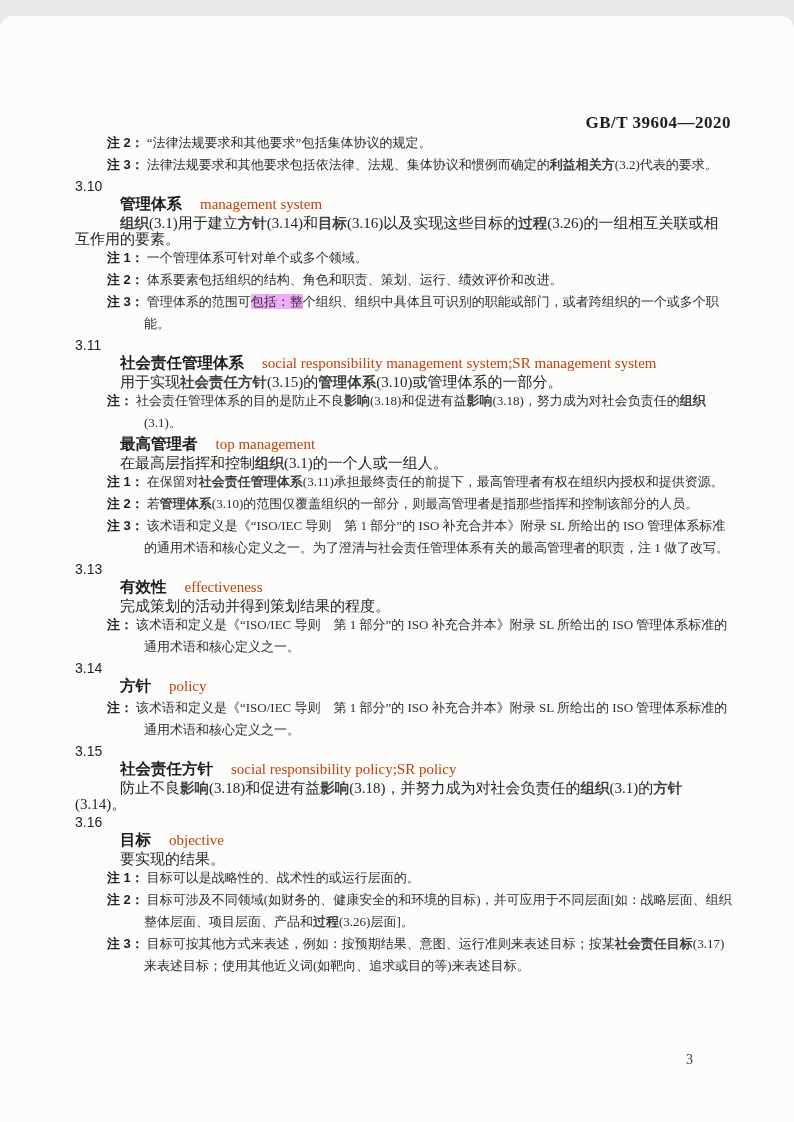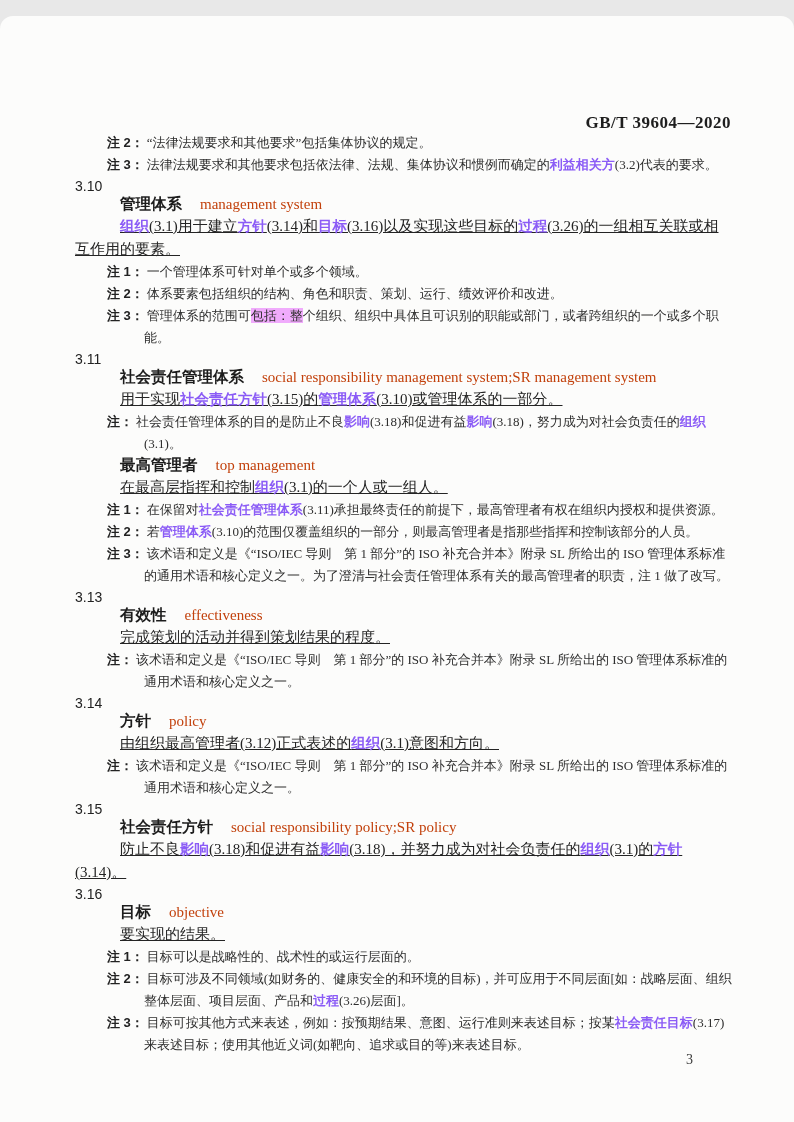--- a/index.html
+++ b/index.html
@@ -36,35 +36,35 @@
   .term-cn {
     font-family:"Liberation Sans", sans-serif;
     font-weight:700; font-size:15.5px; color:#1c1c1c;
     margin-right:18px;
   }
   .term-en {
     font-family:"Liberation Serif", serif;
     font-weight:400; font-size:15px; color:#c2410c;
   }
   .block-def {
-    font-size:15px; line-height:23px;
-    text-indent:45px; margin:0; color:#242424;text-decoration:underline;
+    font-size:15px; line-height:16px;
+    text-indent:45px; margin:0; color:#242424;
   }
   .block-note {
     font-size:13px; line-height:22px;
     padding-left:69px; text-indent:-37px;
     margin:0; color:#2e2e2e;
   }
   .note-label {
     font-family:"Liberation Sans", sans-serif;
     font-weight:700; margin-right:3px; color:#222;
   }
   .seg-b {
     font-family:"Liberation Sans", sans-serif;
-    font-weight:700; font-style:normal; color:#8b5cf6;
+    font-weight:700; font-style:normal; color:#404040;
   }
   .block-def .seg-b { font-size:14.5px; }
   .seg-hl { background:#f0abfc; }
   .page-number {
     position:absolute; top:1036px; right:101px;
     font-size:14px; color:#3a3a3a;
     font-family:"Liberation Serif", serif;
   }
 </style>
 </head>
@@ -89,21 +89,20 @@
       <p class="block-def"><span class="">在最高层指挥和控制</span><span class="seg-b ">组织</span><span class="">(3.1)的一个人或一组人。</span></p>
       <p class="block-note"><span class="note-label">注 1：</span><span class="">在保留对</span><span class="seg-b ">社会责任管理体系</span><span class="">(3.11)承担最终责任的前提下，最高管理者有权在组织内授权和提供资源。</span></p>
       <p class="block-note"><span class="note-label">注 2：</span><span class="">若</span><span class="seg-b ">管理体系</span><span class="">(3.10)的范围仅覆盖组织的一部分，则最高管理者是指那些指挥和控制该部分的人员。</span></p>
       <p class="block-note"><span class="note-label">注 3：</span><span class="">该术语和定义是《“ISO/IEC 导则　第 1 部分”的 ISO 补充合并本》附录 SL 所给出的 ISO 管理体系标准的通用术语和核心定义之一。为了澄清与社会责任管理体系有关的最高管理者的职责，注 1 做了改写。</span></p>
       <div class="block-num">3.13</div>
       <div class="block-term"><span class="term-cn">有效性</span><span class="term-en">effectiveness</span></div>
       <p class="block-def"><span class="">完成策划的活动并得到策划结果的程度。</span></p>
       <p class="block-note"><span class="note-label">注：</span><span class="">该术语和定义是《“ISO/IEC 导则　第 1 部分”的 ISO 补充合并本》附录 SL 所给出的 ISO 管理体系标准的通用术语和核心定义之一。</span></p>
       <div class="block-num">3.14</div>
       <div class="block-term"><span class="term-cn">方针</span><span class="term-en">policy</span></div>
-      <p class="block-def"><span class="">由组织最高管理者(3.12)正式表述的</span><span class="seg-b ">组织</span><span class="">(3.1)意图和方向。</span></p>
       <p class="block-note"><span class="note-label">注：</span><span class="">该术语和定义是《“ISO/IEC 导则　第 1 部分”的 ISO 补充合并本》附录 SL 所给出的 ISO 管理体系标准的通用术语和核心定义之一。</span></p>
       <div class="block-num">3.15</div>
       <div class="block-term"><span class="term-cn">社会责任方针</span><span class="term-en">social responsibility policy;SR policy</span></div>
       <p class="block-def"><span class="">防止不良</span><span class="seg-b ">影响</span><span class="">(3.18)和促进有益</span><span class="seg-b ">影响</span><span class="">(3.18)，并努力成为对社会负责任的</span><span class="seg-b ">组织</span><span class="">(3.1)的</span><span class="seg-b ">方针</span><span class="">(3.14)。</span></p>
       <div class="block-num">3.16</div>
       <div class="block-term"><span class="term-cn">目标</span><span class="term-en">objective</span></div>
       <p class="block-def"><span class="">要实现的结果。</span></p>
       <p class="block-note"><span class="note-label">注 1：</span><span class="">目标可以是战略性的、战术性的或运行层面的。</span></p>
       <p class="block-note"><span class="note-label">注 2：</span><span class="">目标可涉及不同领域(如财务的、健康安全的和环境的目标)，并可应用于不同层面[如：战略层面、组织整体层面、项目层面、产品和</span><span class="seg-b ">过程</span><span class="">(3.26)层面]。</span></p>
       <p class="block-note"><span class="note-label">注 3：</span><span class="">目标可按其他方式来表述，例如：按预期结果、意图、运行准则来表述目标；按某</span><span class="seg-b ">社会责任目标</span><span class="">(3.17)来表述目标；使用其他近义词(如靶向、追求或目的等)来表述目标。</span></p>

